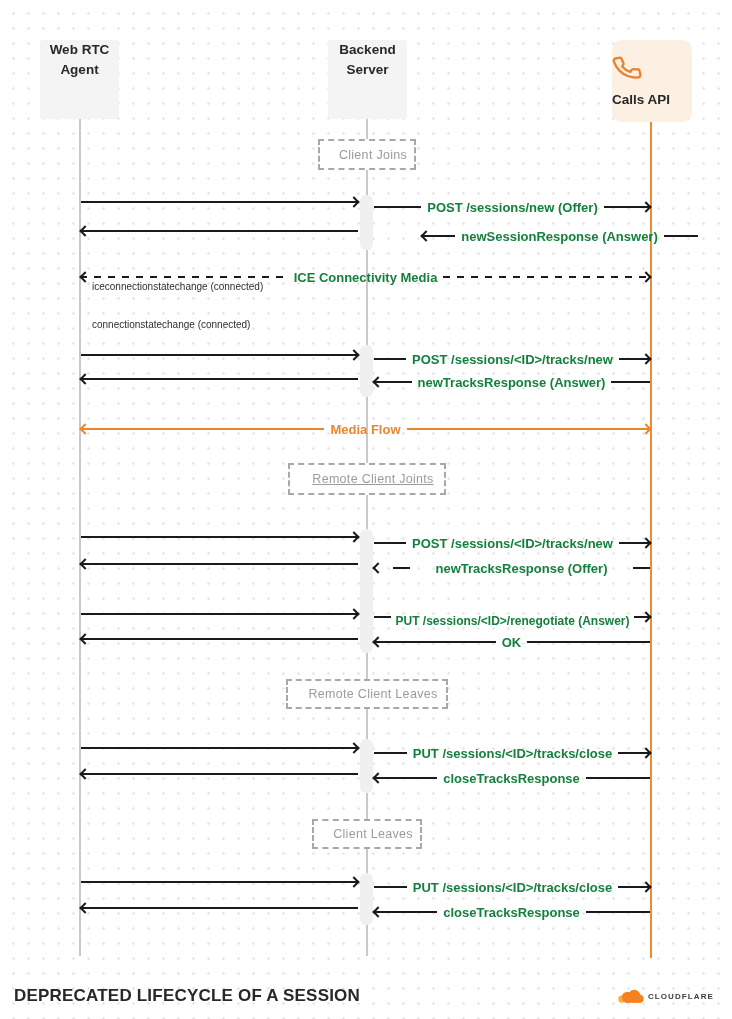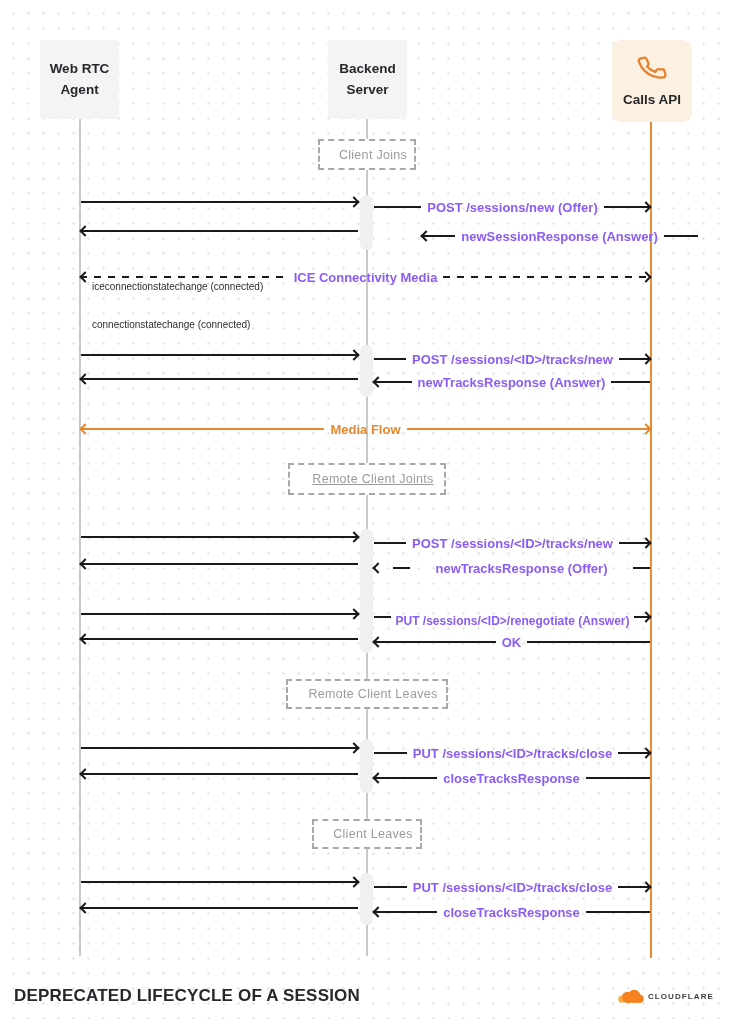--- a/index.html
+++ b/index.html
@@ -2,35 +2,35 @@
 <html><head>
 <meta charset="utf-8">
 <style>
   html,body{margin:0;padding:0;background:#ffffff;font-family:"Liberation Sans",sans-serif;}
   .canvas{position:relative;width:732px;height:1019px;background:#ffffff;overflow:hidden;}
   .dots{position:absolute;inset:0;
     background-image:radial-gradient(circle,#e7e7e9 1.3px,transparent 1.45px);
     background-size:15px 15px;background-position:6px 6px;}
   .lifeline{position:absolute;width:2px;background:#c9c9cb;}
   .lifeline.orange{background:#ee8a30;width:2.5px;}
-  .actor{position:absolute;display:flex;align-items:center;justify-content:center;text-align:center;
+  .actor{position:absolute;display:flex;align-items:flex-start;justify-content:center;text-align:center;
     font-weight:700;font-size:13.5px;color:#26282b;background:#f4f4f5;border-radius:3px;
     white-space:pre-line;line-height:1.5;}
   .actor.calls{background:#fcf0e2;border-radius:10px;flex-direction:column;gap:7px;padding-top:2px;}
   .activation{position:absolute;left:360px;width:13px;background:#f0f0f2;border-radius:6px;}
   .section{position:absolute;display:flex;align-items:center;justify-content:center;background:#ffffff;
     border:2px dashed #a8a8a8;color:#9b9b9b;font-size:12.5px;font-weight:500;letter-spacing:.3px;
     box-sizing:border-box;white-space:nowrap;padding-left:12px;}
   .seg{position:absolute;display:flex;align-items:center;height:14px;}
   .seg .line{flex:1;height:2px;background:#1a1a1a;min-width:2px;}
   .seg.dash .line{height:2.5px;background:repeating-linear-gradient(90deg,#1a1a1a 0 7px,transparent 7px 14px);}
   .chev{flex:none;width:8px;height:8px;z-index:2;box-sizing:border-box;}
   .chev.r{border-top:2.6px solid #1a1a1a;border-right:2.6px solid #1a1a1a;transform:rotate(45deg);margin-left:-9px;}
   .chev.l{border-top:2.6px solid #1a1a1a;border-left:2.6px solid #1a1a1a;transform:rotate(-45deg);margin-right:-9px;}
-  .mlabel{font-weight:700;font-size:13px;color:#8b5cf6;padding:0 6px;white-space:nowrap;}
+  .mlabel{font-weight:700;font-size:13px;color:#15803d;padding:0 6px;white-space:nowrap;}
   .mlabel.tight{font-size:12px;padding:0 4px;margin-top:8px;}
   .seg.orange .line{background:#e8872f;height:2.5px;}
   .seg.orange .chev.r,.seg.orange .chev.l{border-color:#e8872f;}
   .seg.orange .mlabel{color:#e8872f;}
   .note{position:absolute;font-size:10px;color:#2e2e2e;white-space:nowrap;}
   .title{position:absolute;left:14px;top:986px;font-size:17px;font-weight:700;color:#26282b;letter-spacing:.2px;}
   .logo{position:absolute;right:18px;top:989px;display:flex;align-items:center;gap:4px;}
   .logo-text{font-size:8px;font-weight:800;color:#3e3e3f;letter-spacing:1.1px;}
   .phone-wrap{width:30px;height:30px;display:flex;align-items:center;justify-content:center;}
 </style>

